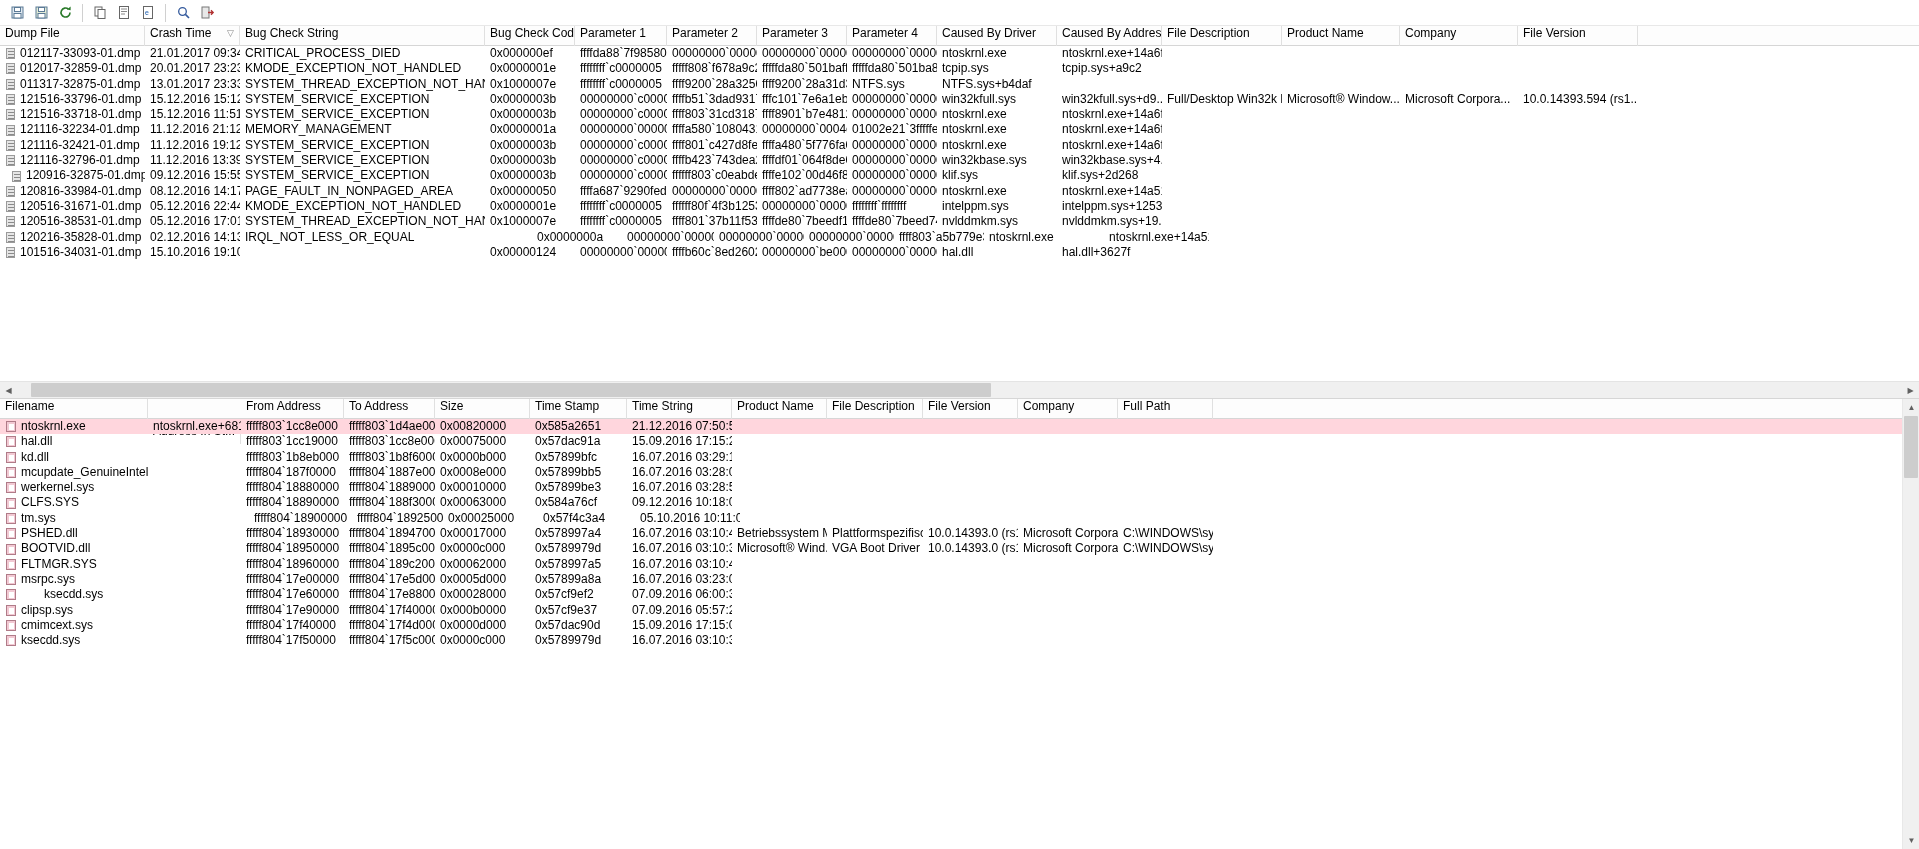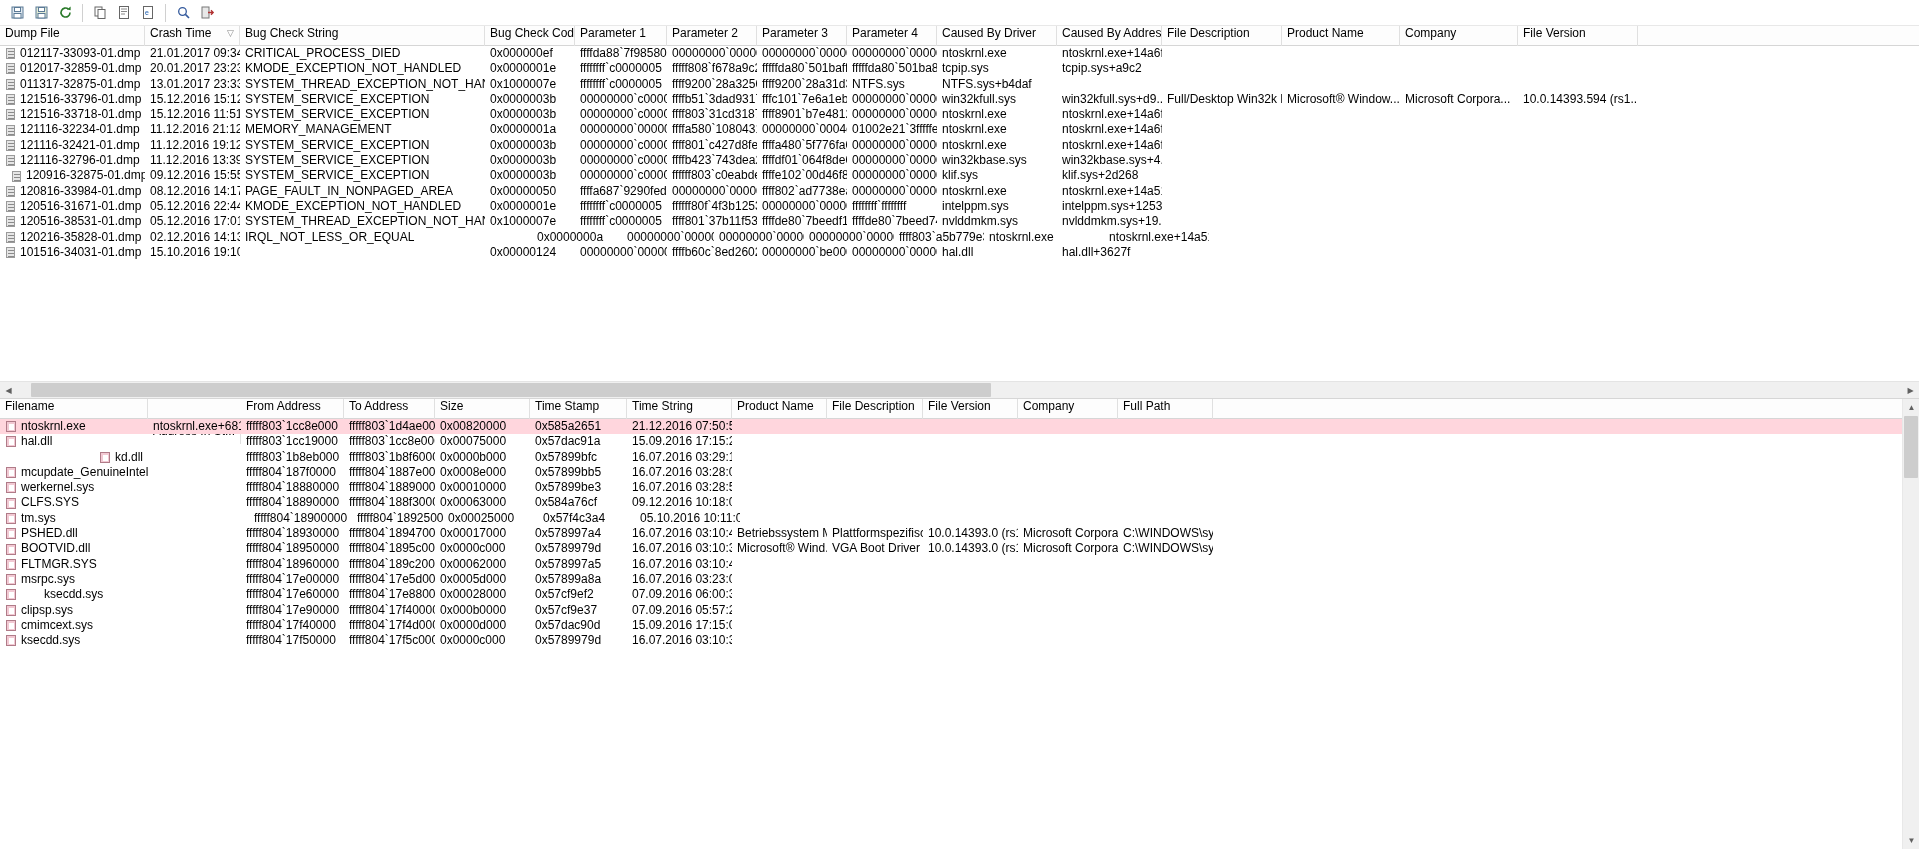--- a/index.html
+++ b/index.html
@@ -584,21 +584,21 @@
             <div class="cell" style="width: 95px; flex: 0 0 95px;">0x00075000</div>
             <div class="cell" style="width: 97px; flex: 0 0 97px;">0x57dac91a</div>
             <div class="cell" style="width: 105px; flex: 0 0 105px;">15.09.2016 17:15:22</div>
             <div class="cell" style="width: 95px; flex: 0 0 95px;"></div>
             <div class="cell" style="width: 96px; flex: 0 0 96px;"></div>
             <div class="cell" style="width: 95px; flex: 0 0 95px;"></div>
             <div class="cell" style="width: 100px; flex: 0 0 100px;"></div>
             <div class="cell" style="width: 95px; flex: 0 0 95px;"></div>
           </div>
           <div class="lv-row">
-            <div class="cell first" style="width: 148px; flex: 0 0 148px; justify-content: flex-end;">
+            <div class="cell first" style="width: 148px; flex: 0 0 148px;">
               <span class="sys-icon"></span>
               <span>kd.dll</span>
             </div>
             <div class="cell" style="width: 93px; flex: 0 0 93px;"></div>
             <div class="cell" style="width: 103px; flex: 0 0 103px;">fffff803`1b8eb000</div>
             <div class="cell" style="width: 91px; flex: 0 0 91px;">fffff803`1b8f6000</div>
             <div class="cell" style="width: 95px; flex: 0 0 95px;">0x0000b000</div>
             <div class="cell" style="width: 97px; flex: 0 0 97px;">0x57899bfc</div>
             <div class="cell" style="width: 105px; flex: 0 0 105px;">16.07.2016 03:29:16</div>
             <div class="cell" style="width: 95px; flex: 0 0 95px;"></div>

